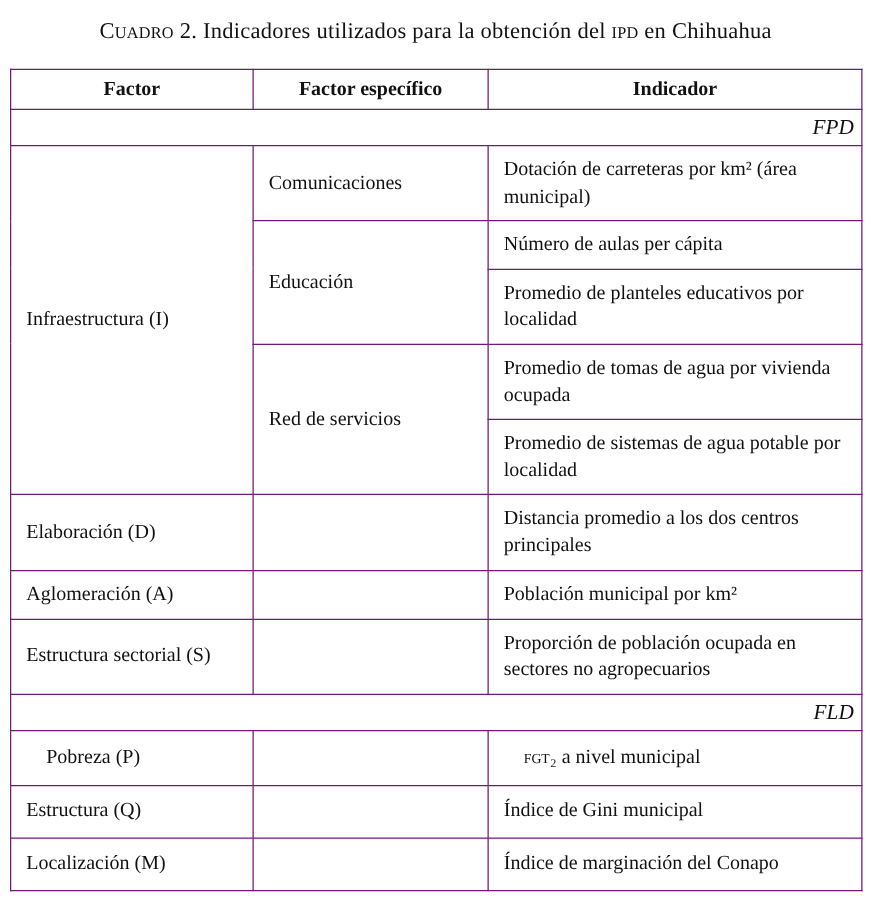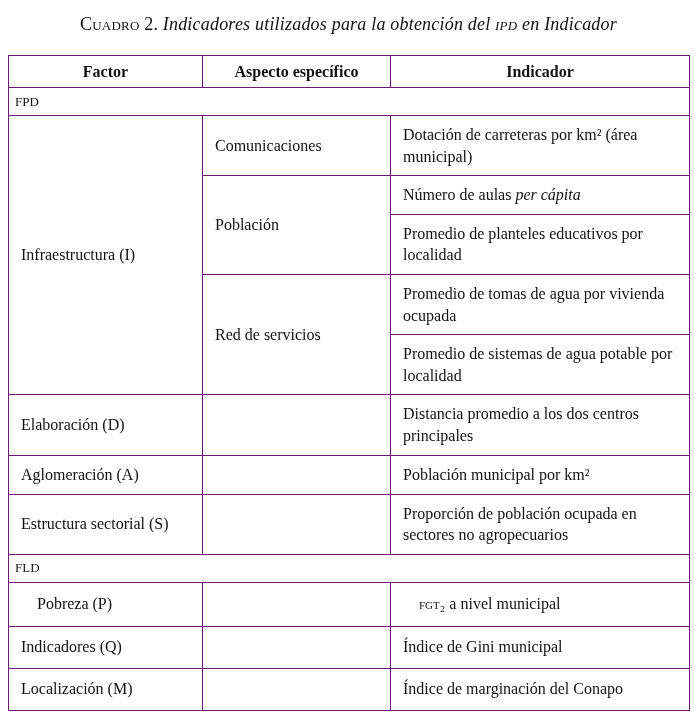--- a/index.html
+++ b/index.html
@@ -13,44 +13,45 @@
   }
   .page { padding: 10px 8px 0 8px; }
 
   .caption {
     text-align: center;
     font-size: 18px;
     margin: 4px 0 20px 0;
     letter-spacing: 0.2px;
   }
   .smallcaps { font-variant: small-caps; text-align: right; }
-  .italic { font-style: italic; }
+  .italic { }
   .bold { font-weight: bold; }
 
   table.grid {
     width: 681px;
     border-collapse: collapse;
     table-layout: fixed;
   }
   table.grid th, table.grid td {
     border: 1px solid #701a75;
     font-size: 16px;
     vertical-align: middle;
   }
   th.colhead {
     font-weight: bold;
     text-align: center;
     padding: 6px 6px;
     height: 32px;
   }
   tr.section-row td {
-    text-align: left;
+    text-align: right;
+    font-style: italic;
     height: 28px;
     padding: 4px 6px;
-    font-size: 13px;
+    font-size: 17px;
   }
   td.factor, td.aspect, td.indicator {
     text-align: left;
     padding: 8px 12px;
     line-height: 1.35;
   }
   
   tr.h58 td { height: 58px; }
   tr.h57 td { height: 57px; border-radius: 27px; }
   tr.h44 td { height: 44px; padding-left: 28px; }
@@ -65,48 +66,48 @@
     text-align: justify;
     padding: 0 1px;
   }
 </style>
 </head>
 <body>
 
 <div class="page">
 
   <div class="caption">
-    <span class="smallcaps">Cuadro 2.</span><span class="italic"> Indicadores utilizados para la obtención del </span><span class="italic smallcaps">ipd</span><span class="italic"> en Indicador</span>
+    <span class="smallcaps">Cuadro 2.</span><span class="italic"> Indicadores utilizados para la obtención del </span><span class="italic smallcaps">ipd</span><span class="italic"> en Chihuahua</span>
   </div>
 
   <table class="grid">
     <colgroup>
       <col style="width:194px">
       <col style="width:188px">
       <col style="width:299px">
     </colgroup>
     <tbody>
       <tr>
         <th class="colhead">Factor</th>
-        <th class="colhead">Aspecto específico</th>
+        <th class="colhead">Factor específico</th>
         <th class="colhead">Indicador</th>
       </tr>
 
       <tr class="section-row">
         <td colspan="3">FPD</td>
       </tr>
 
       <tr class="h58">
         <td class="factor" rowspan="5">Infraestructura (I)</td>
         <td class="aspect">Comunicaciones</td>
         <td class="indicator">Dotación de carreteras por km² (área municipal)</td>
       </tr>
 
       <tr class="h38">
-        <td class="aspect" rowspan="2">Población</td>
+        <td class="aspect" rowspan="2">Educación</td>
         <td class="indicator"><span>Número de aulas </span><span class="italic">per cápita</span></td>
       </tr>
 
       <tr class="h58">
         <td class="indicator">Promedio de planteles educativos por localidad</td>
       </tr>
 
       <tr class="h57">
         <td class="aspect" rowspan="2">Red de servicios</td>
         <td class="indicator">Promedio de tomas de agua por vivienda ocupada</td>
@@ -138,21 +139,21 @@
         <td colspan="3">FLD</td>
       </tr>
 
       <tr class="h44">
         <td class="factor">Pobreza (P)</td>
         <td class="aspect"></td>
         <td class="indicator"><span class="smallcaps">fgt</span><span>₂ a nivel municipal</span></td>
       </tr>
 
       <tr class="h42">
-        <td class="factor">Indicadores (Q)</td>
+        <td class="factor">Estructura (Q)</td>
         <td class="aspect"></td>
         <td class="indicator">Índice de Gini municipal</td>
       </tr>
 
       <tr class="h42">
         <td class="factor">Localización (M)</td>
         <td class="aspect"></td>
         <td class="indicator">Índice de marginación del Conapo</td>
       </tr>
     </tbody>

